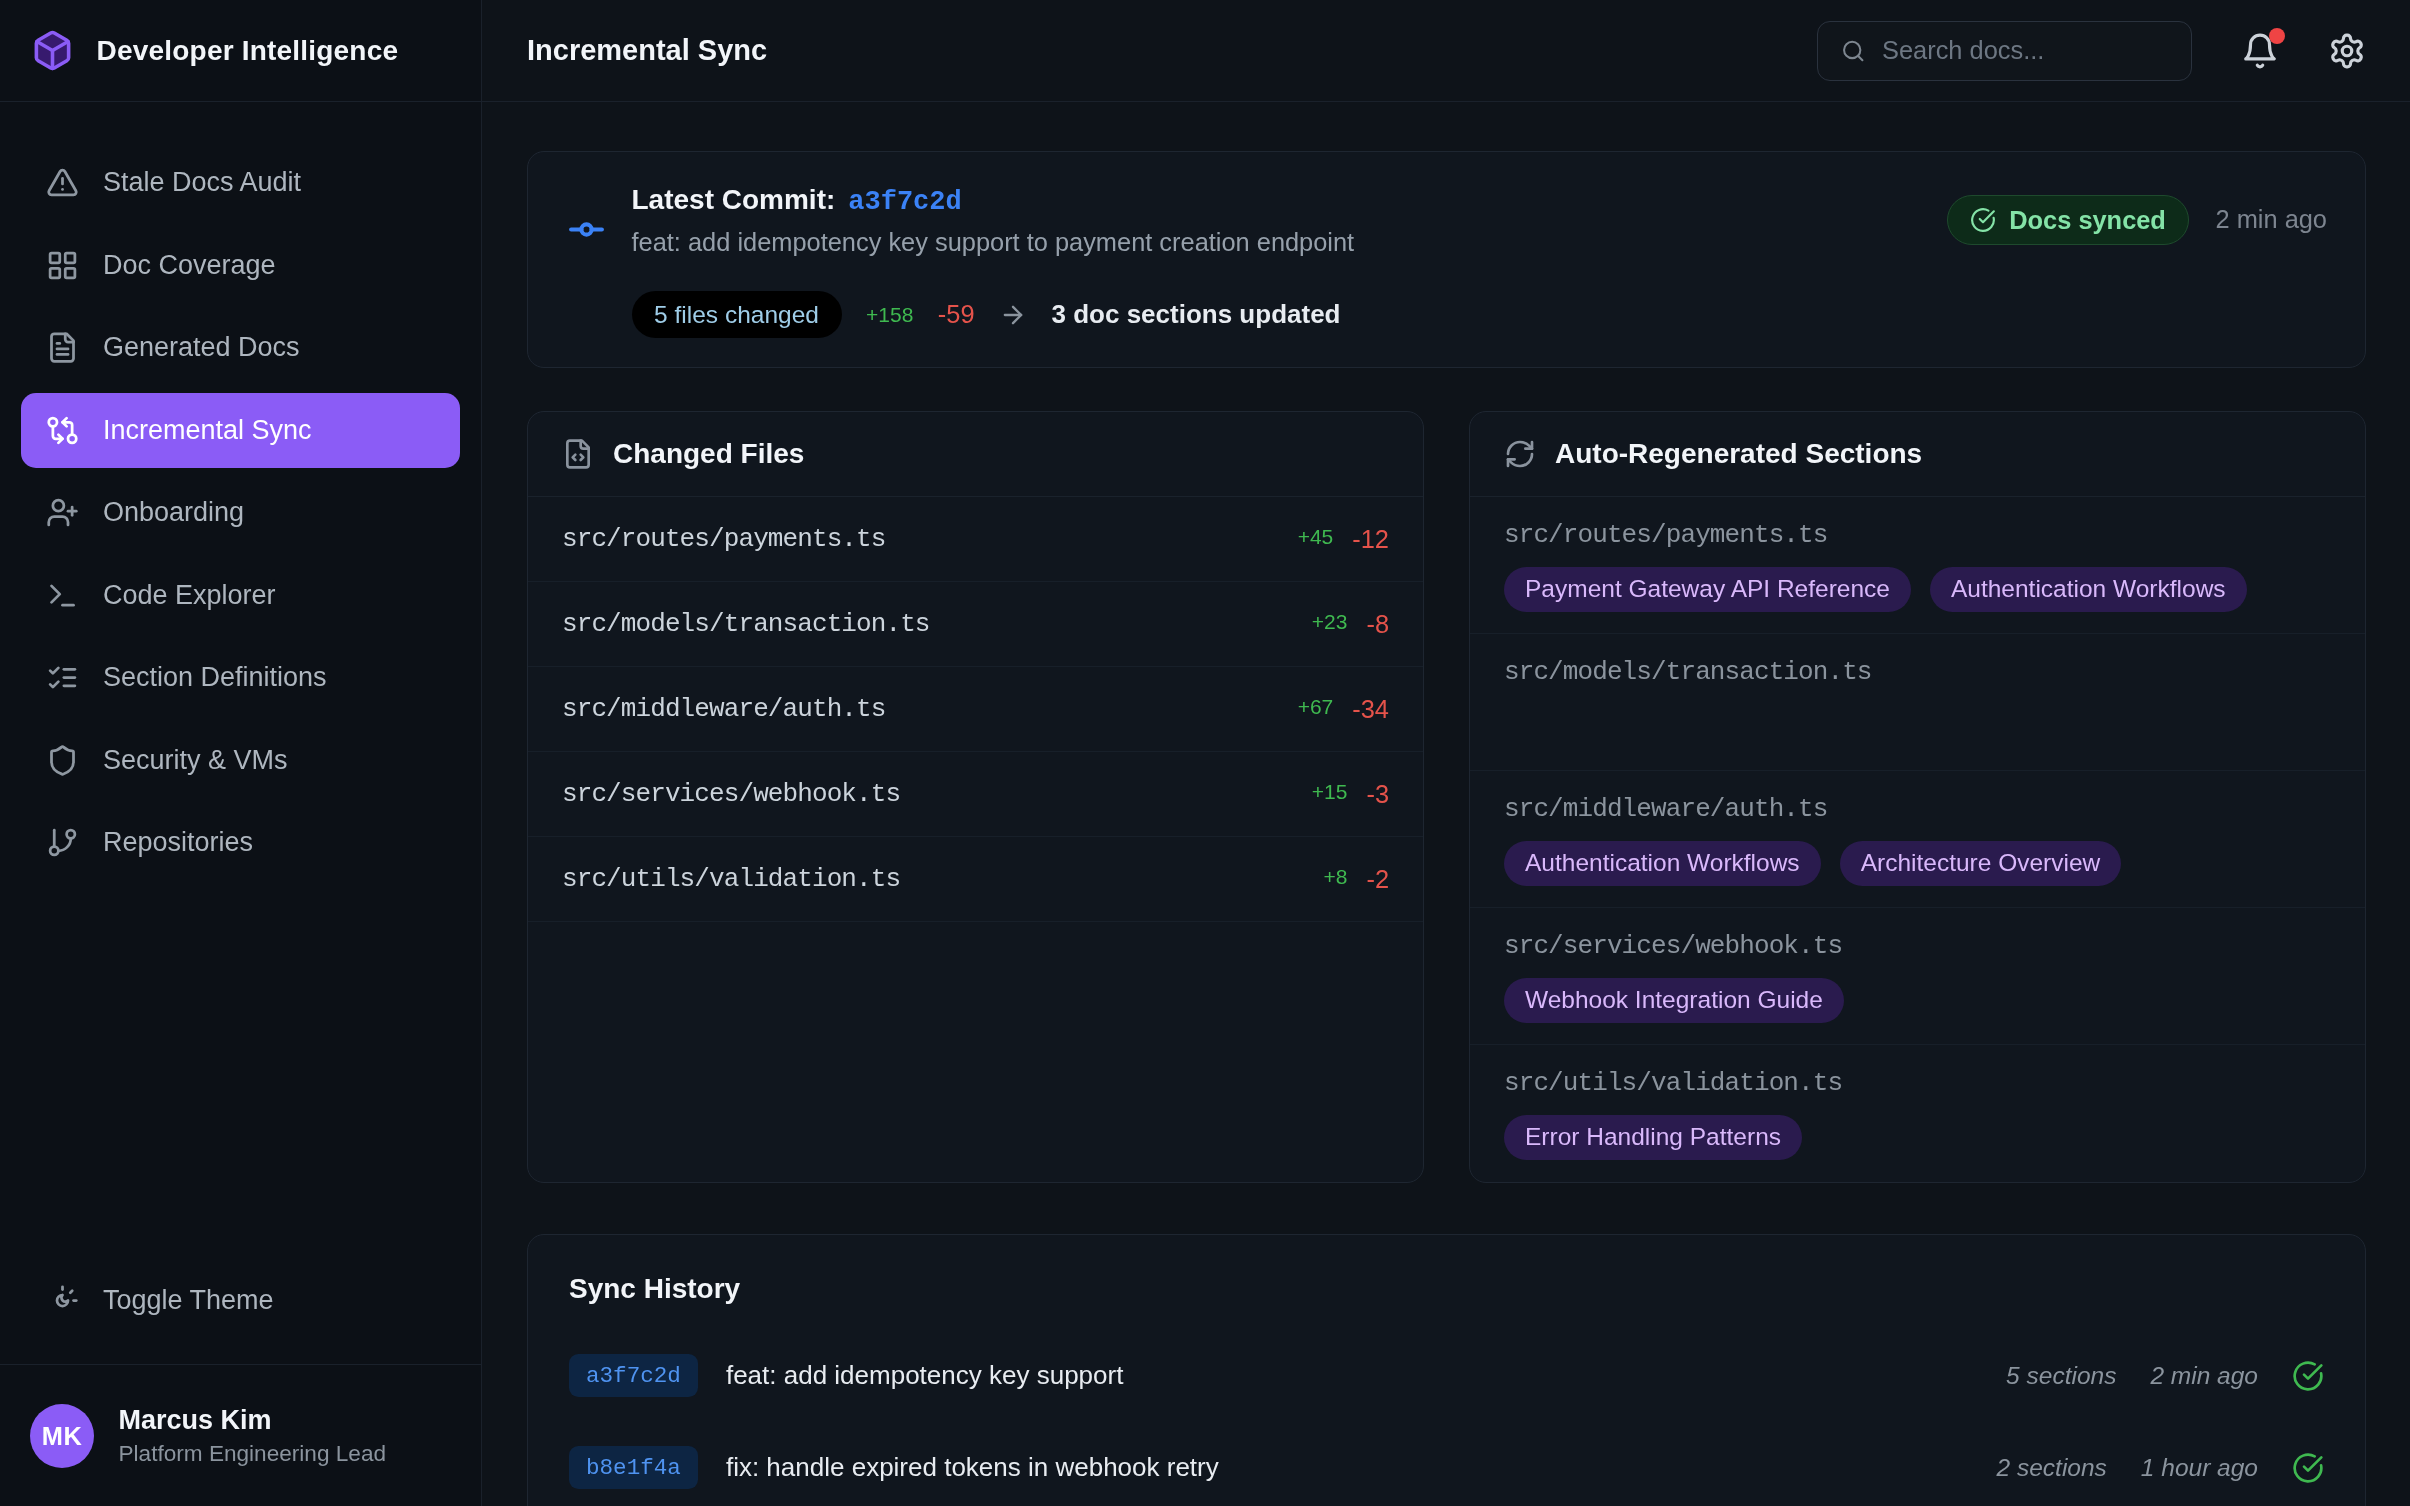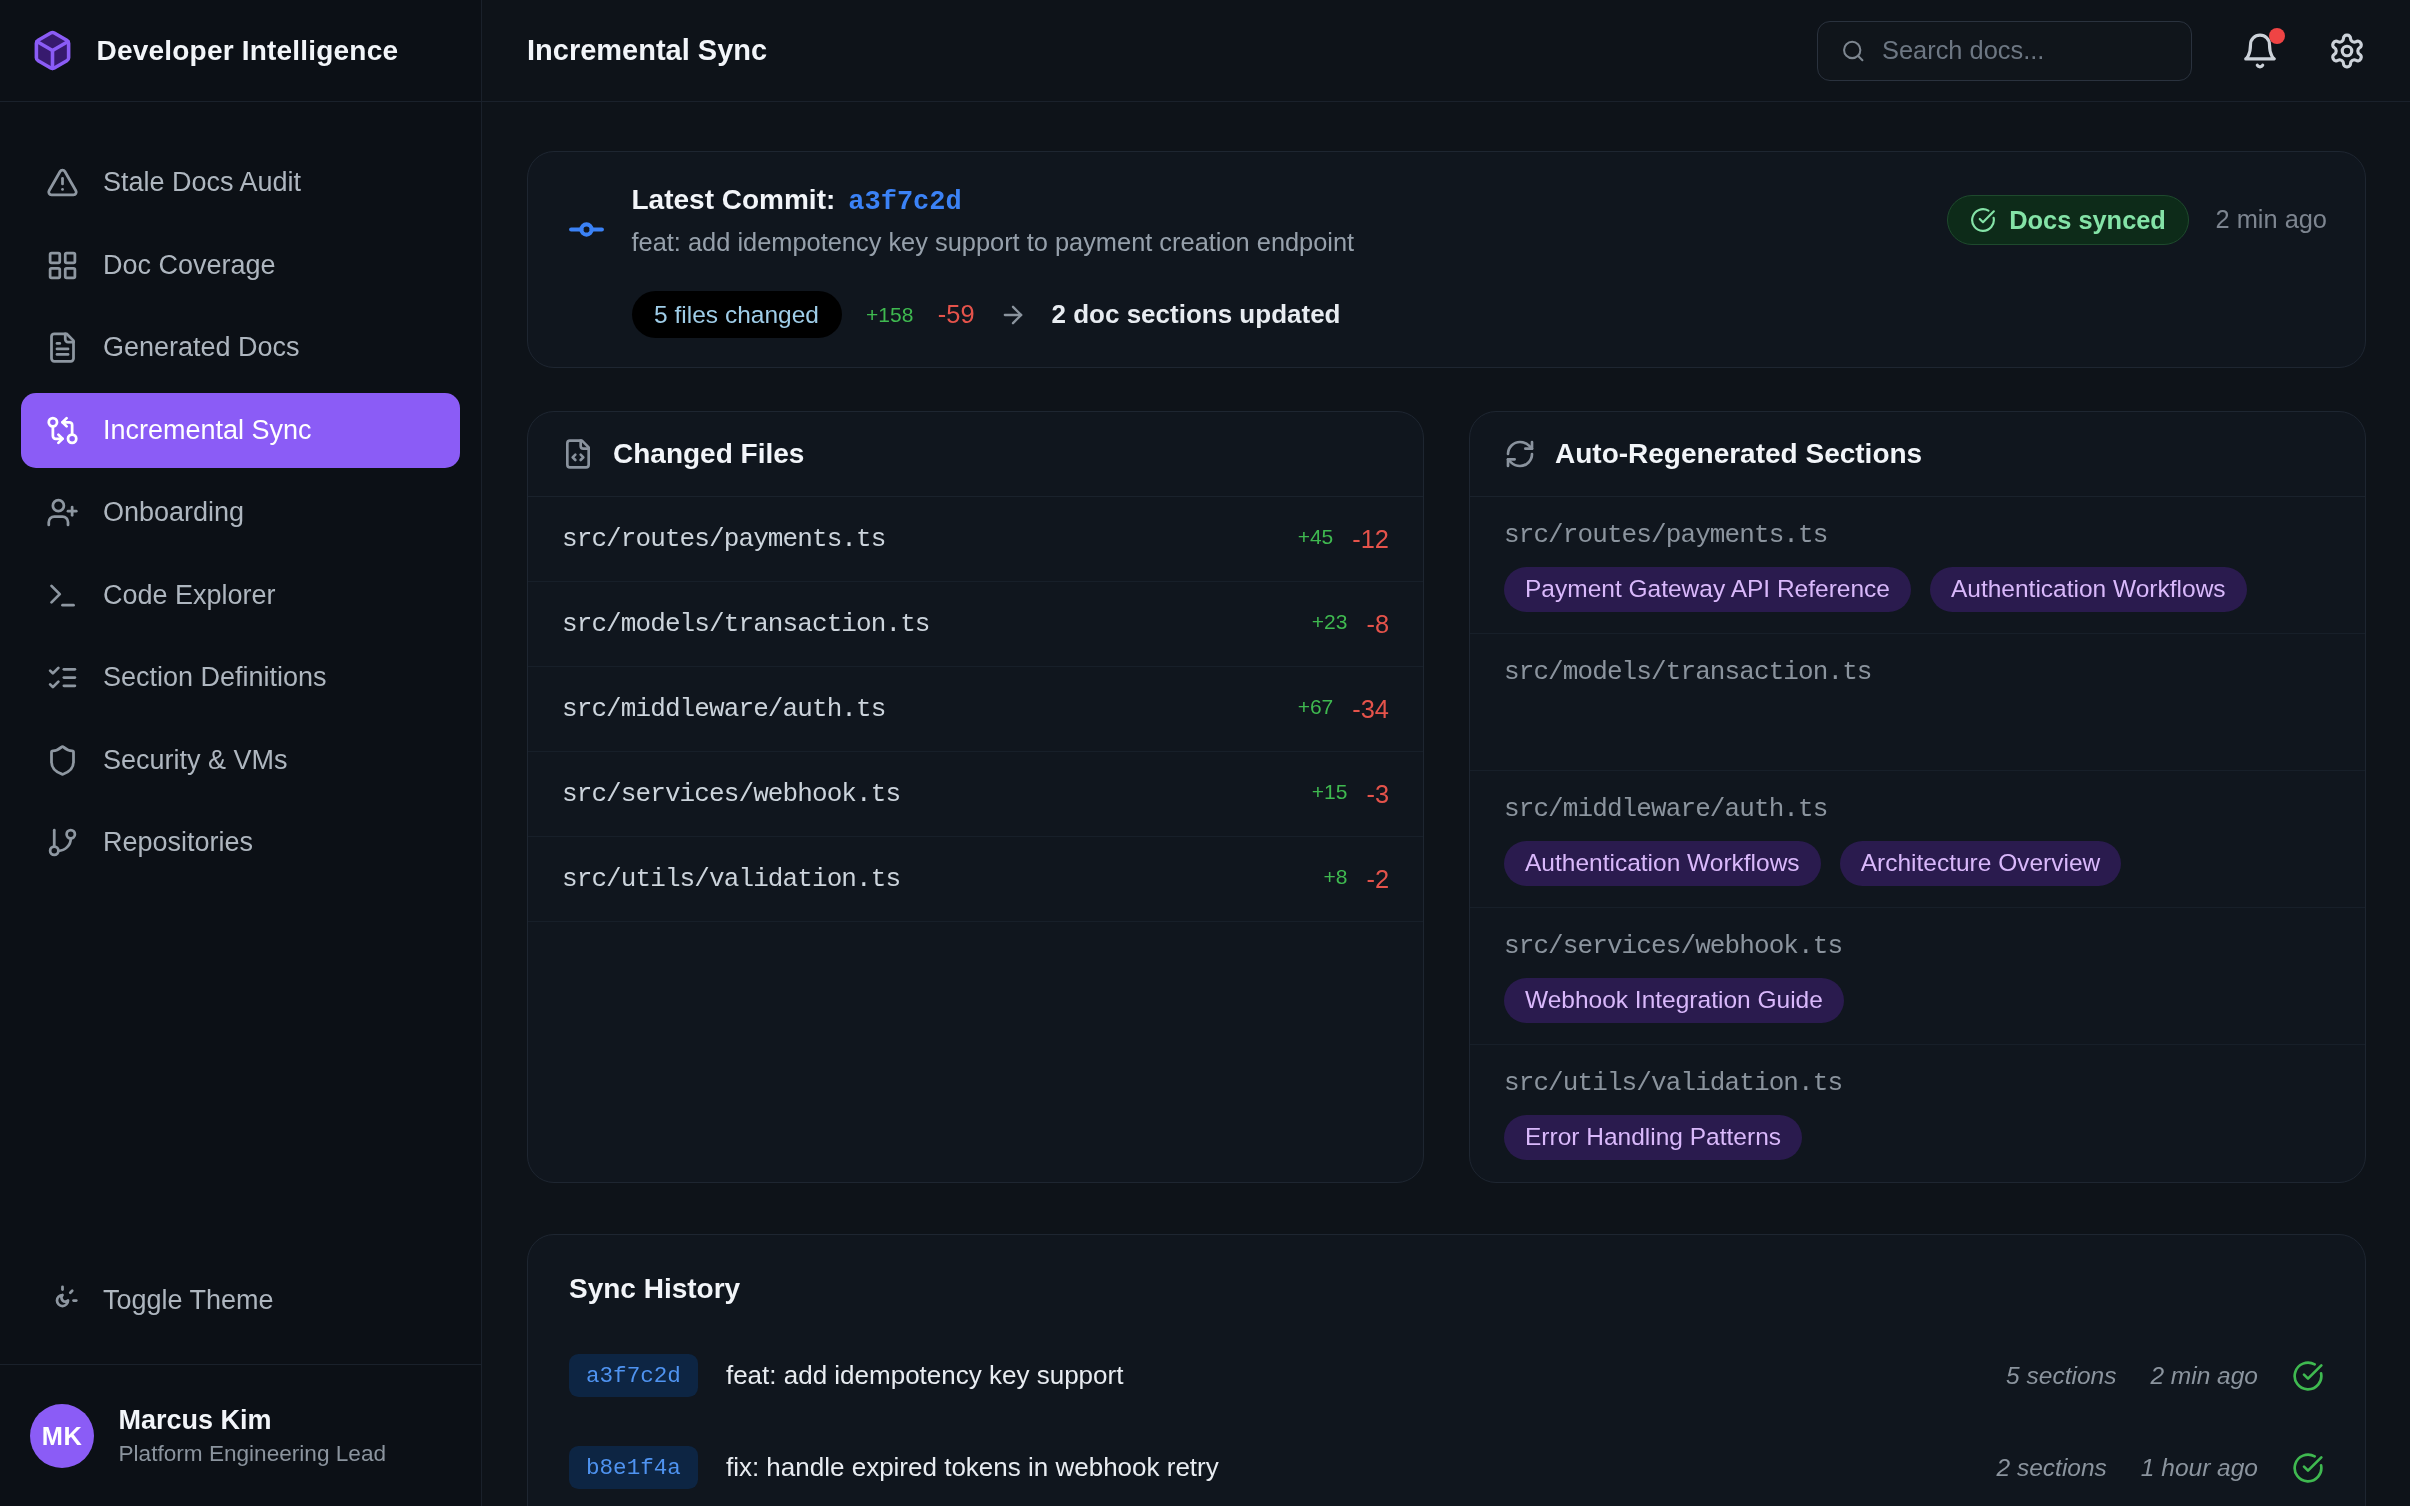--- a/index.html
+++ b/index.html
@@ -86,21 +86,21 @@
     width:16px; height:16px; border-radius:50%;
     background:#ef4444;
   }
 
   .content { padding:49px 45px 0 45px; }
 
   
   .card {
     background:#10161e;
     border:0.9px solid #1e2631;
-    border-radius:27px;
+    border-radius:17px;
     gap:48px;
   }
   .commit-card { height:217px; padding:32px 38px; display:flex; }
   .commit-left { display:flex; gap:24.5px; }
   .commit-icon { color:#3b82f6; margin-top:24.5px; }
   .commit-icon svg { width:41px; height:41px; }
   .commit-title-row { display:flex; align-items:baseline; gap:13px; }
   .commit-label { font-size:28px; font-weight:700; color:#f2f5f9; }
   .commit-hash { font-size:27px; font-weight:700; color:#3b82f6; }
   .commit-msg { font-size:25.4px; color:#96a0ab; margin-top:11.3px; }
@@ -334,21 +334,21 @@
           <div class="commit-badges">
             <span class="files-pill">5 files changed</span>
             <span class="adds">+158</span>
             <span class="dels">-59</span>
             <span class="arrow-icon">
               <svg viewBox="0 0 24 24" fill="none" stroke="currentColor" stroke-width="2" stroke-linecap="round" stroke-linejoin="round">
                   <path d="M5 12h14"></path>
                   <path d="m12 5 7 7-7 7"></path>
                 </svg>
             </span>
-            <span class="result-text">2 doc sections updated</span>
+            <span class="result-text">3 doc sections updated</span>
           </div>
         </div>
       </div>
       <div class="commit-right">
         <span class="synced-pill">
           <svg viewBox="0 0 24 24" fill="none" stroke="currentColor" stroke-width="2" stroke-linecap="round" stroke-linejoin="round">
               <path d="M21.8 10A10 10 0 1 1 17 3.34"></path>
               <path d="m9 11 3 3L22 4"></path>
             </svg>
           <span>Docs synced</span>

